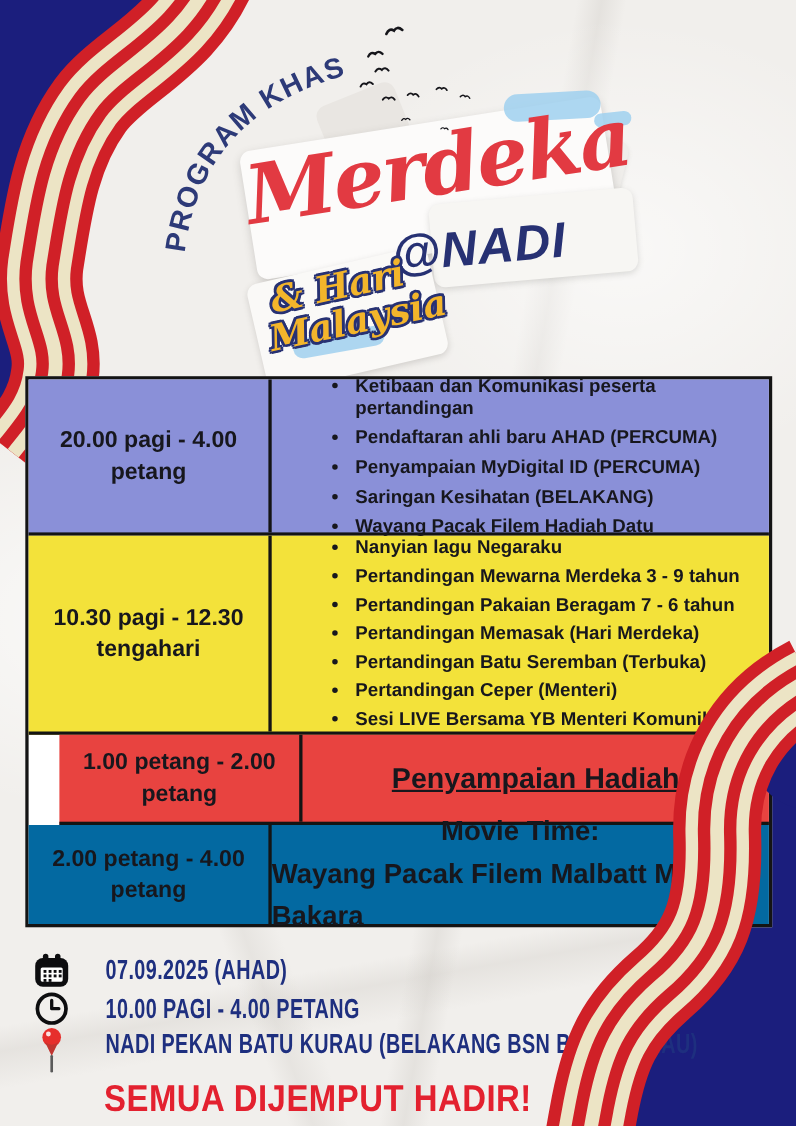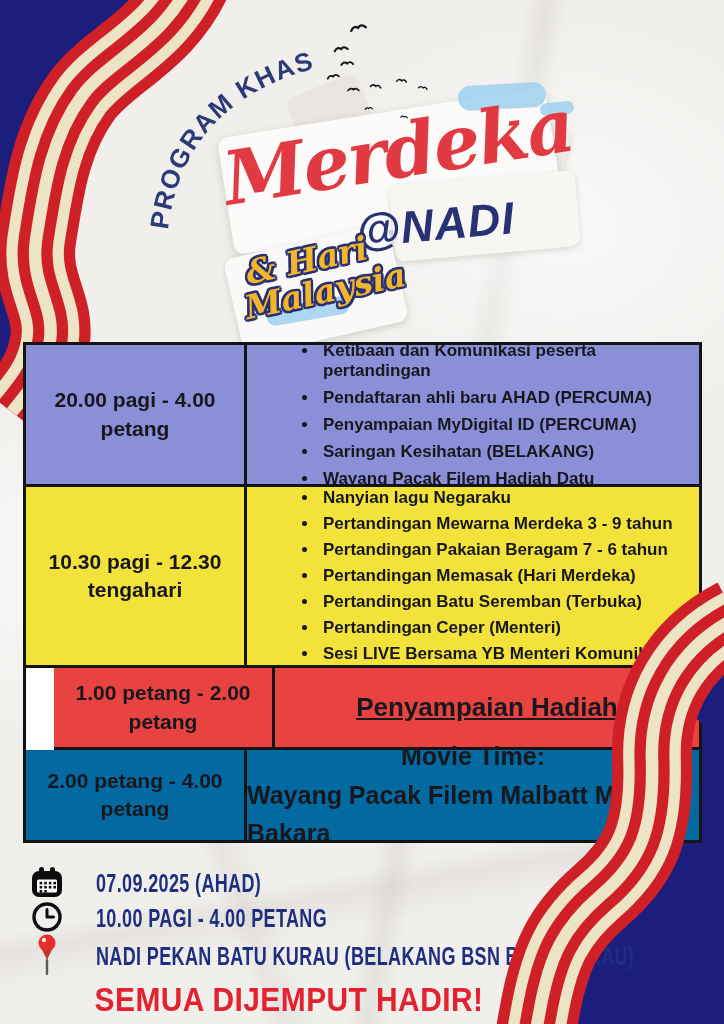--- a/index.html
+++ b/index.html
@@ -77,21 +77,21 @@
   .s-items{
     flex:1;margin:0;list-style:disc outside;
     display:flex;flex-direction:column;justify-content:center;
     padding:0 8px 0 72px;font-weight:bold;font-size:17px;
   }
   .s-items li{padding-left:4px;}
   .g1 li{margin:3.5px 0;} .g2 li{margin:3px 0;}
   .s-big{flex:1;display:flex;align-items:center;justify-content:center;font-weight:bold;font-size:26px;text-decoration:underline;}
   .s-mid{flex:1;display:flex;flex-direction:column;align-items:center;justify-content:center;font-weight:bold;font-size:25px;line-height:1.55;}
   
-  .detail-row{position:absolute;left:31px;display:flex;align-items:center;z-index:5;}
+  .detail-row{position:absolute;left:31px;display:flex;align-items:flex-start;z-index:5;}
   .d1{top:866px;} .d2{top:901px;} .d3{top:933px;}
   .d-icon{width:32px;flex:none;margin-right:33px;}
   .d-text{
     font-weight:bold;font-size:25px;letter-spacing:.5px;white-space:nowrap;
     transform:scaleX(.72);transform-origin:left top;margin-top:2px;
   }
   .cta{
     position:absolute;left:70px;top:980px;width:410px;z-index:5;
     text-align:center;font-weight:bold;font-size:34px;letter-spacing:.5px;
     transform:scaleX(.88);transform-origin:center top;white-space:nowrap;

